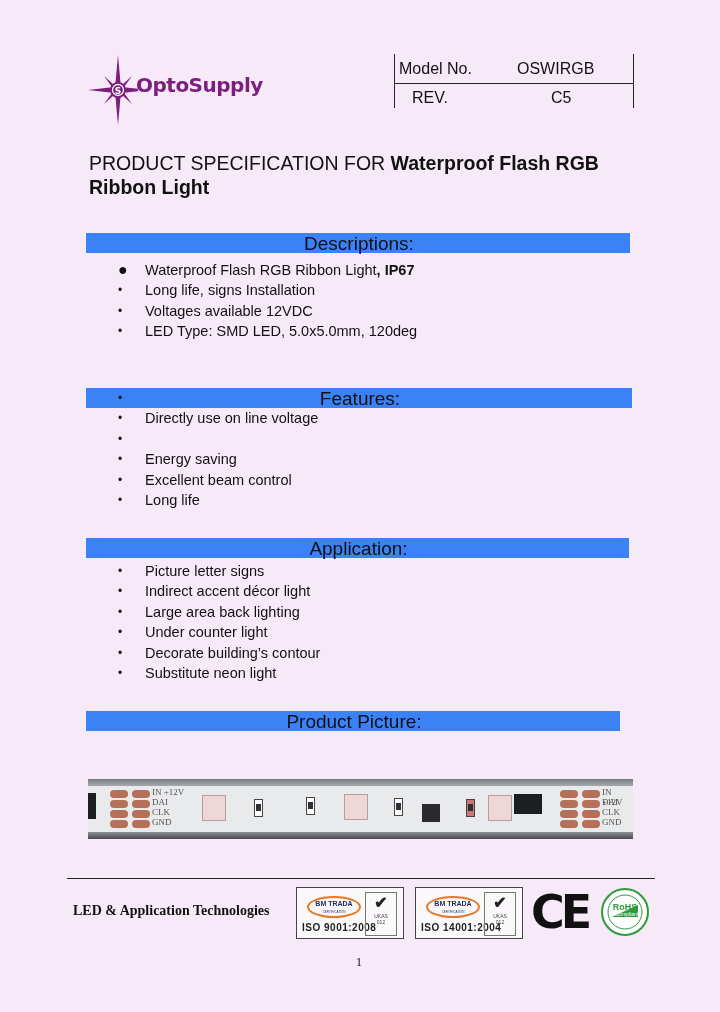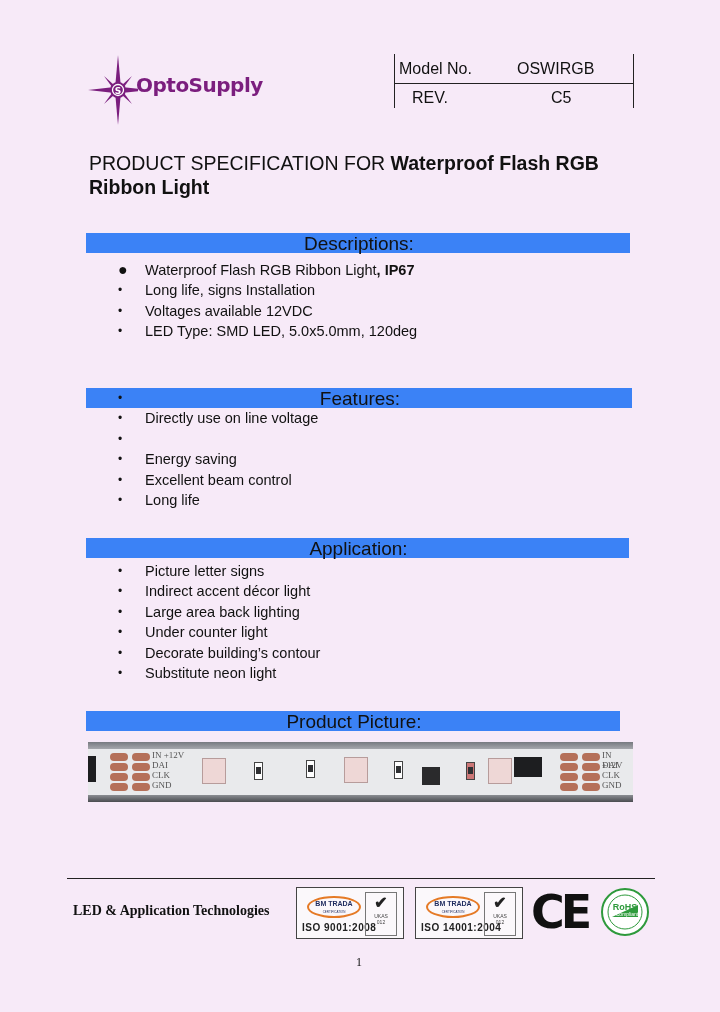--- a/index.html
+++ b/index.html
@@ -27,21 +27,21 @@
   
   .section-bar { left:86px; height:20px; background:#3b82f6; font-size:19px; line-height:22px; padding-left:2px; color:#111;text-align:center; }
 
   
   .blist { left:118px; margin:0; padding:0; list-style:none; }
   .blist li { position:relative; height:20.4px; line-height:20.4px; font-size:14.5px; padding-left:27px; color:#111; }
   .blist li .dot { position:absolute; left:0; top:0; width:10px; text-align:left; font-size:12px; }
   .blist li .first-dot { font-size:16px; }
 
   
-  .strip { left:88px; top:742px; width:545px; height:60px; background:#e9eaec; overflow:hidden; }
+  .strip { left:88px; top:779px; width:545px; height:60px; background:#e9eaec; overflow:hidden; }
   .strip .top-edge { position:absolute; left:0; top:0; width:100%; height:7px; background:linear-gradient(#777a80,#a6a8ad); }
   .strip .bot-edge { position:absolute; left:0; bottom:0; width:100%; height:7px; background:linear-gradient(#8b8e93,#4a4c50); }
   .pad { position:absolute; width:18px; height:8px; border-radius:4px; background:#b57059; }
   .lbl { position:absolute; font-family:"Liberation Serif", serif; font-size:9px; color:#555; }
   .led { position:absolute; width:22px; height:24px; background:#eed7d6; border:1px solid #b79c9b; }
   .res { position:absolute; width:7px; height:16px; background:#fff; border:1px solid #444; }
   .res::after { content:""; position:absolute; left:1px; top:4px; width:5px; height:7px; background:#2f3033; }
   .chip { position:absolute; width:28px; height:20px; background:#1d1e20; }
 
   

